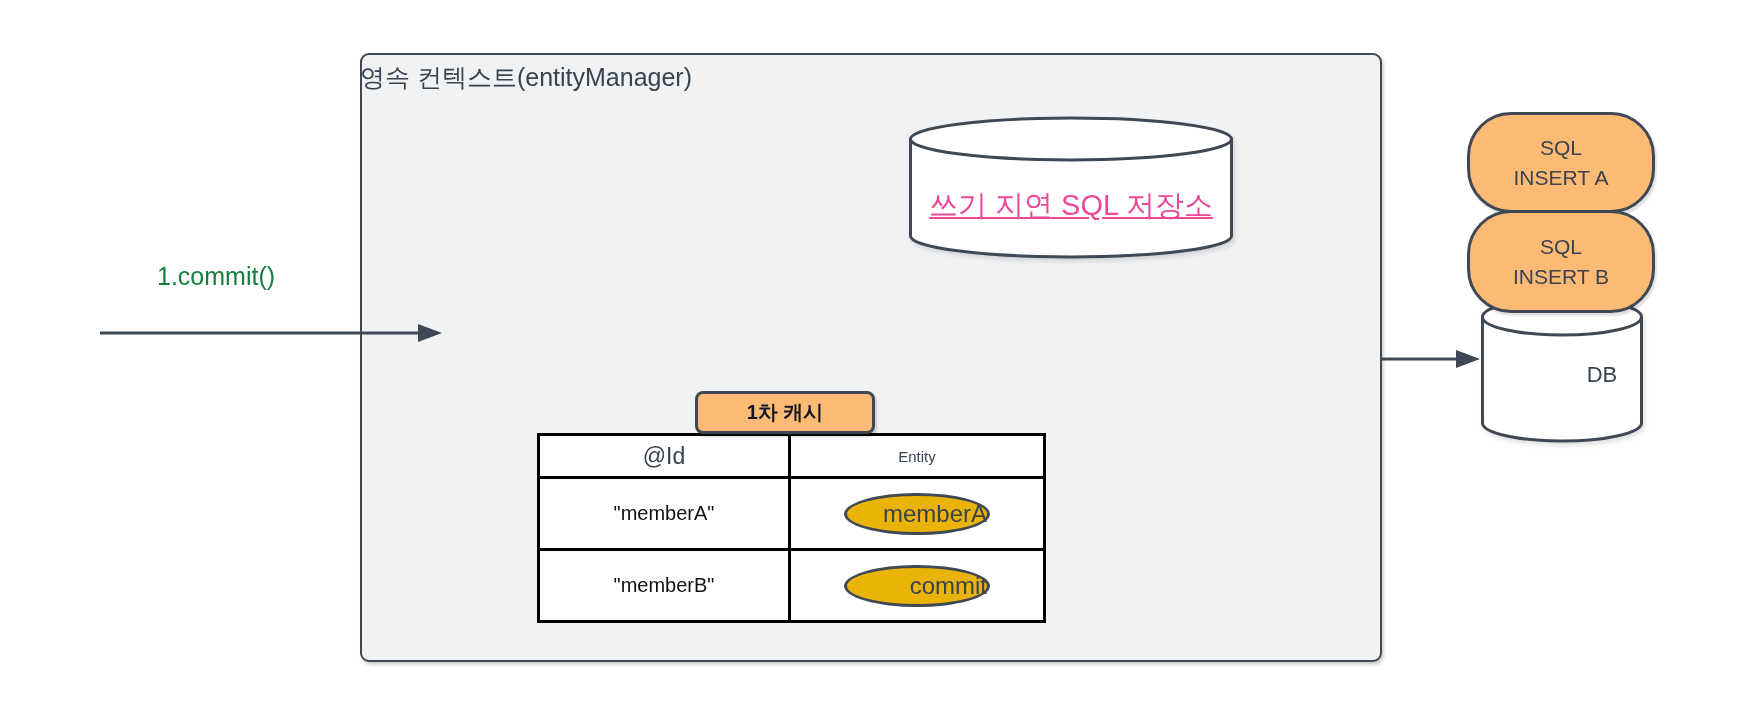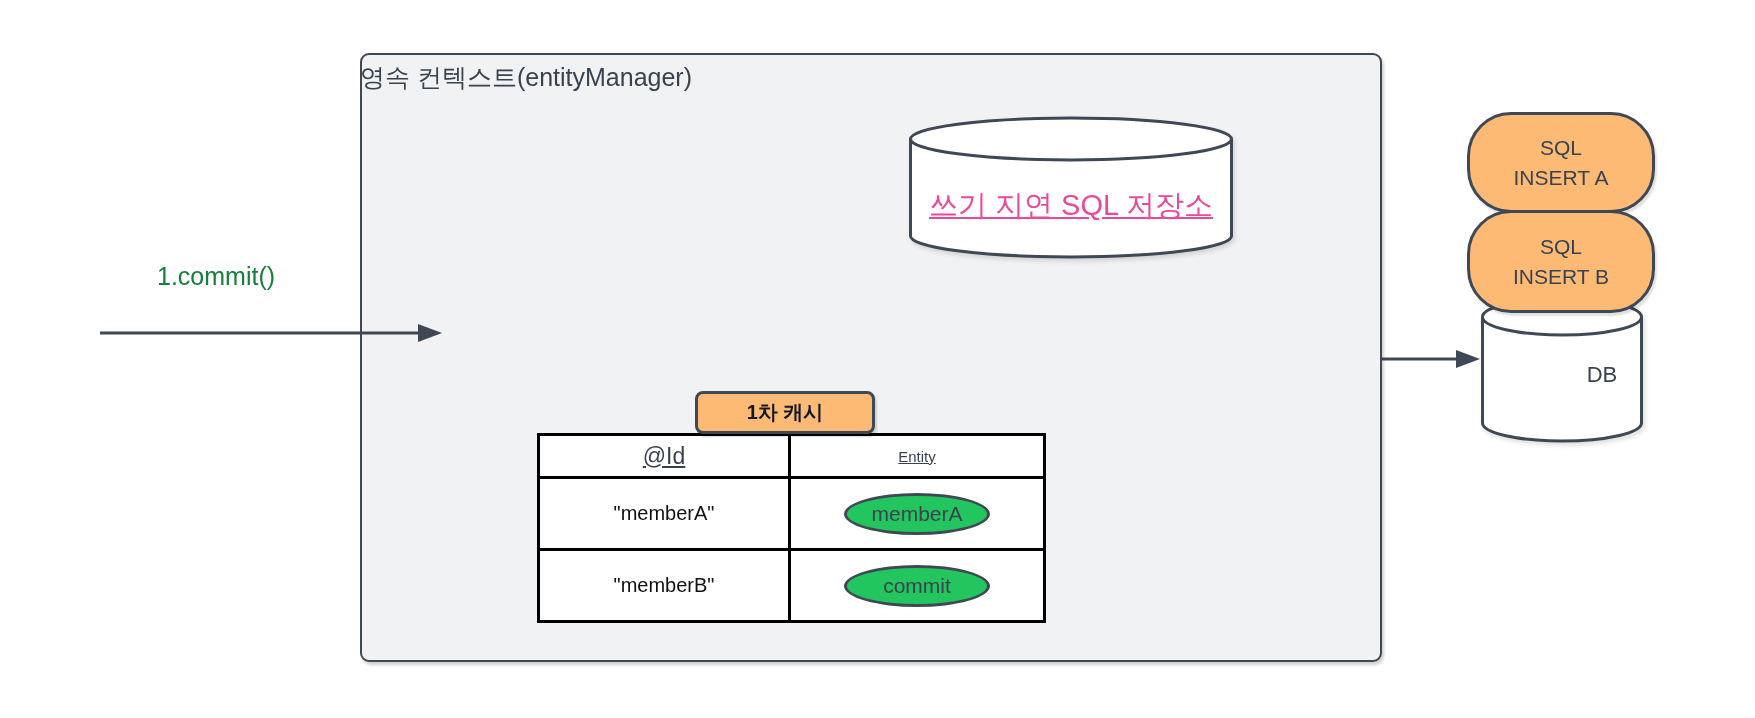--- a/index.html
+++ b/index.html
@@ -69,32 +69,32 @@
     background:#ffffff;
     z-index:2;
   }
   .cache-table th,.cache-table td{
     border:3px solid #000000;
     text-align:center;
     vertical-align:middle;
     background:#ffffff;
     padding:0;
   }
-  .cache-table th{height:40px;font-weight:normal;text-decoration:underline;}
+  .cache-table th{height:40px;font-weight:normal;}
   .th-id{width:248px;font-size:23px;}
   .th-entity{width:252px;font-size:15px;}
   .cache-table td{height:69px;font-size:20px;color:#111111;}
   .entity-ellipse{
-    display:inline-flex;align-items:center;justify-content:center;
+    display:inline-flex;align-items:center;justify-content:flex-end;
     width:146px;height:42px;
     border:3px solid #3F4855;
     border-radius:50%;
     box-sizing:border-box;
-    font-size:21px;color:#394350;
-    background:#22c55e;
+    font-size:24px;color:#394350;
+    background:#eab308;
   }
 
   
   .stadium{
     width:188px;
     background:#fdba74;
     border:3px solid #3F4855;
     border-radius:44px;
     box-sizing:border-box;
     display:flex;flex-direction:column;align-items:center;justify-content:center;

